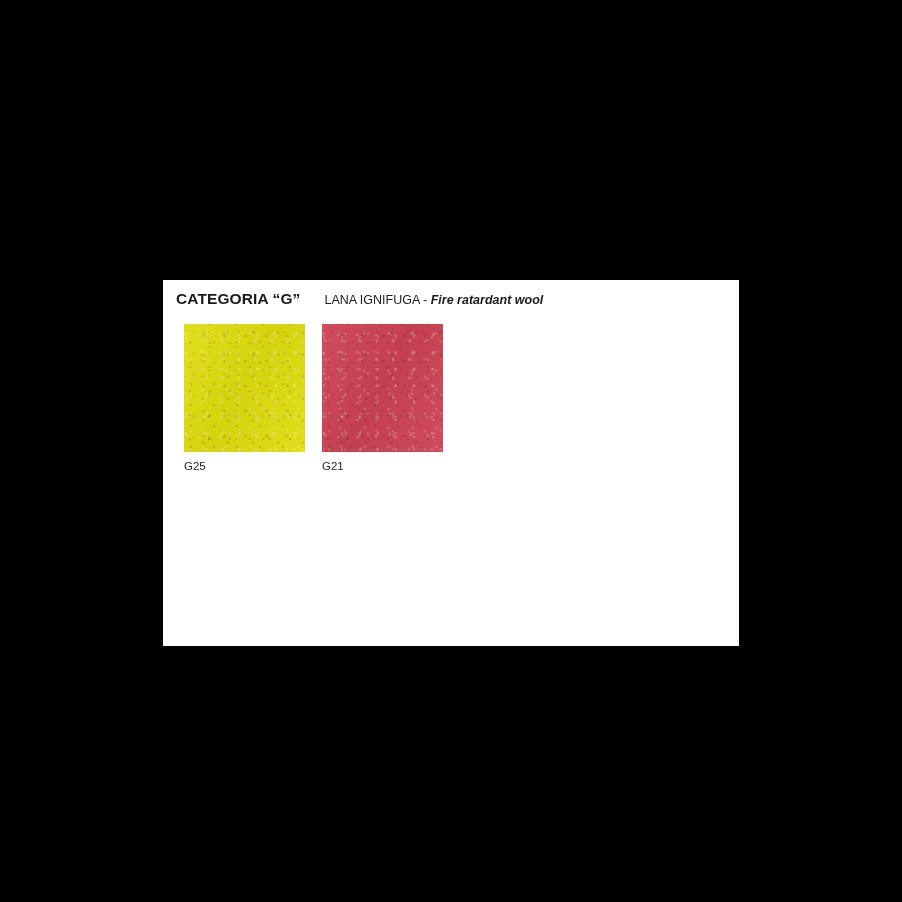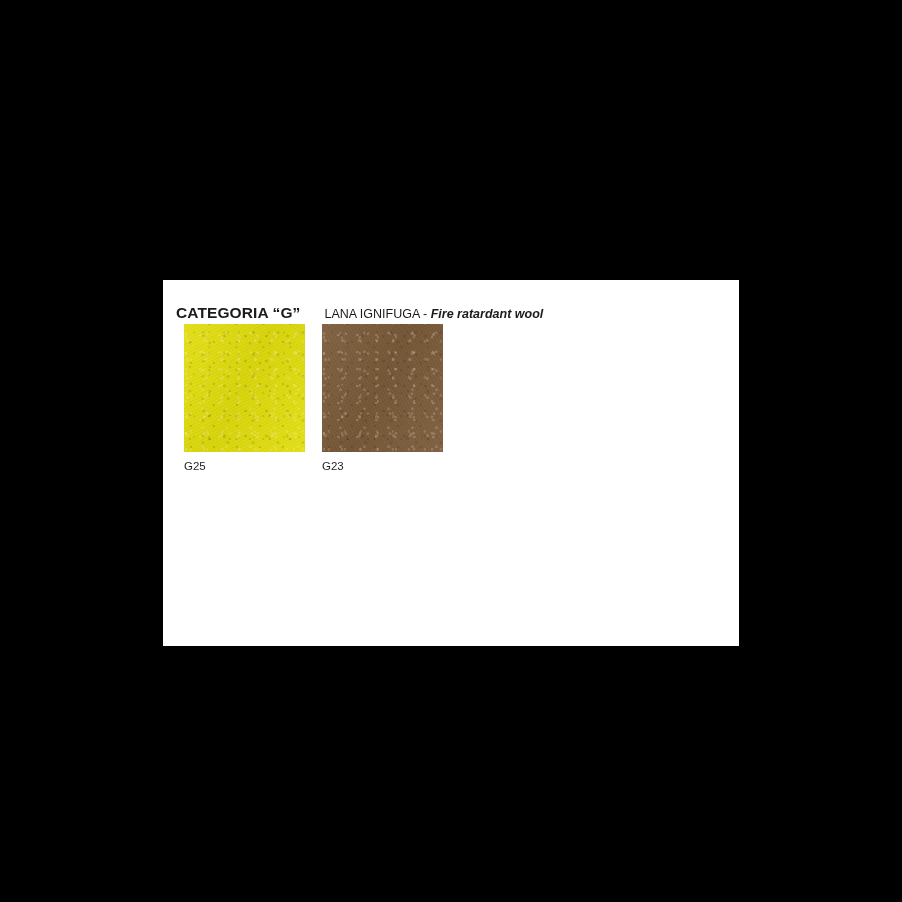--- a/index.html
+++ b/index.html
@@ -25,21 +25,21 @@
     width: 576px;
     height: 366px;
     background: #ffffff;
     box-sizing: border-box;
   }
 
   
   #card-header {
     position: absolute;
     left: 13px;
-    top: 24px;
+    top: 10px;
     width: 550px;
     height: 22px;
     white-space: nowrap;
     display: block;
   }
   #category-title {
     font-family: "Liberation Sans", sans-serif;
     font-weight: bold;
     font-size: 15.5px;
     letter-spacing: 0.1px;
@@ -143,19 +143,19 @@
     <span id="category-title">CATEGORIA “G”</span><span id="header-subtitle"><span class="material-name">LANA IGNIFUGA</span><span class="sep"> - </span><span class="translation">Fire ratardant wool</span></span>
   </div>
 
   <div id="swatch-grid">
       <div class="swatch-row">
         <div class="swatch-cell">
           <div class="swatch-chip" style="background-color: rgb(226, 222, 12);"></div>
           <span class="swatch-label">G25</span>
         </div>
         <div class="swatch-cell">
-          <div class="swatch-chip" style="background-color: rgb(122, 90, 56);"></div>
-          <span class="swatch-label">G23</span>
+          <div class="swatch-chip" style="background-color: rgb(206, 65, 82);"></div>
+          <span class="swatch-label">G21</span>
         </div>
       </div>
     </div>
 
 </div>
 
 </body></html>

